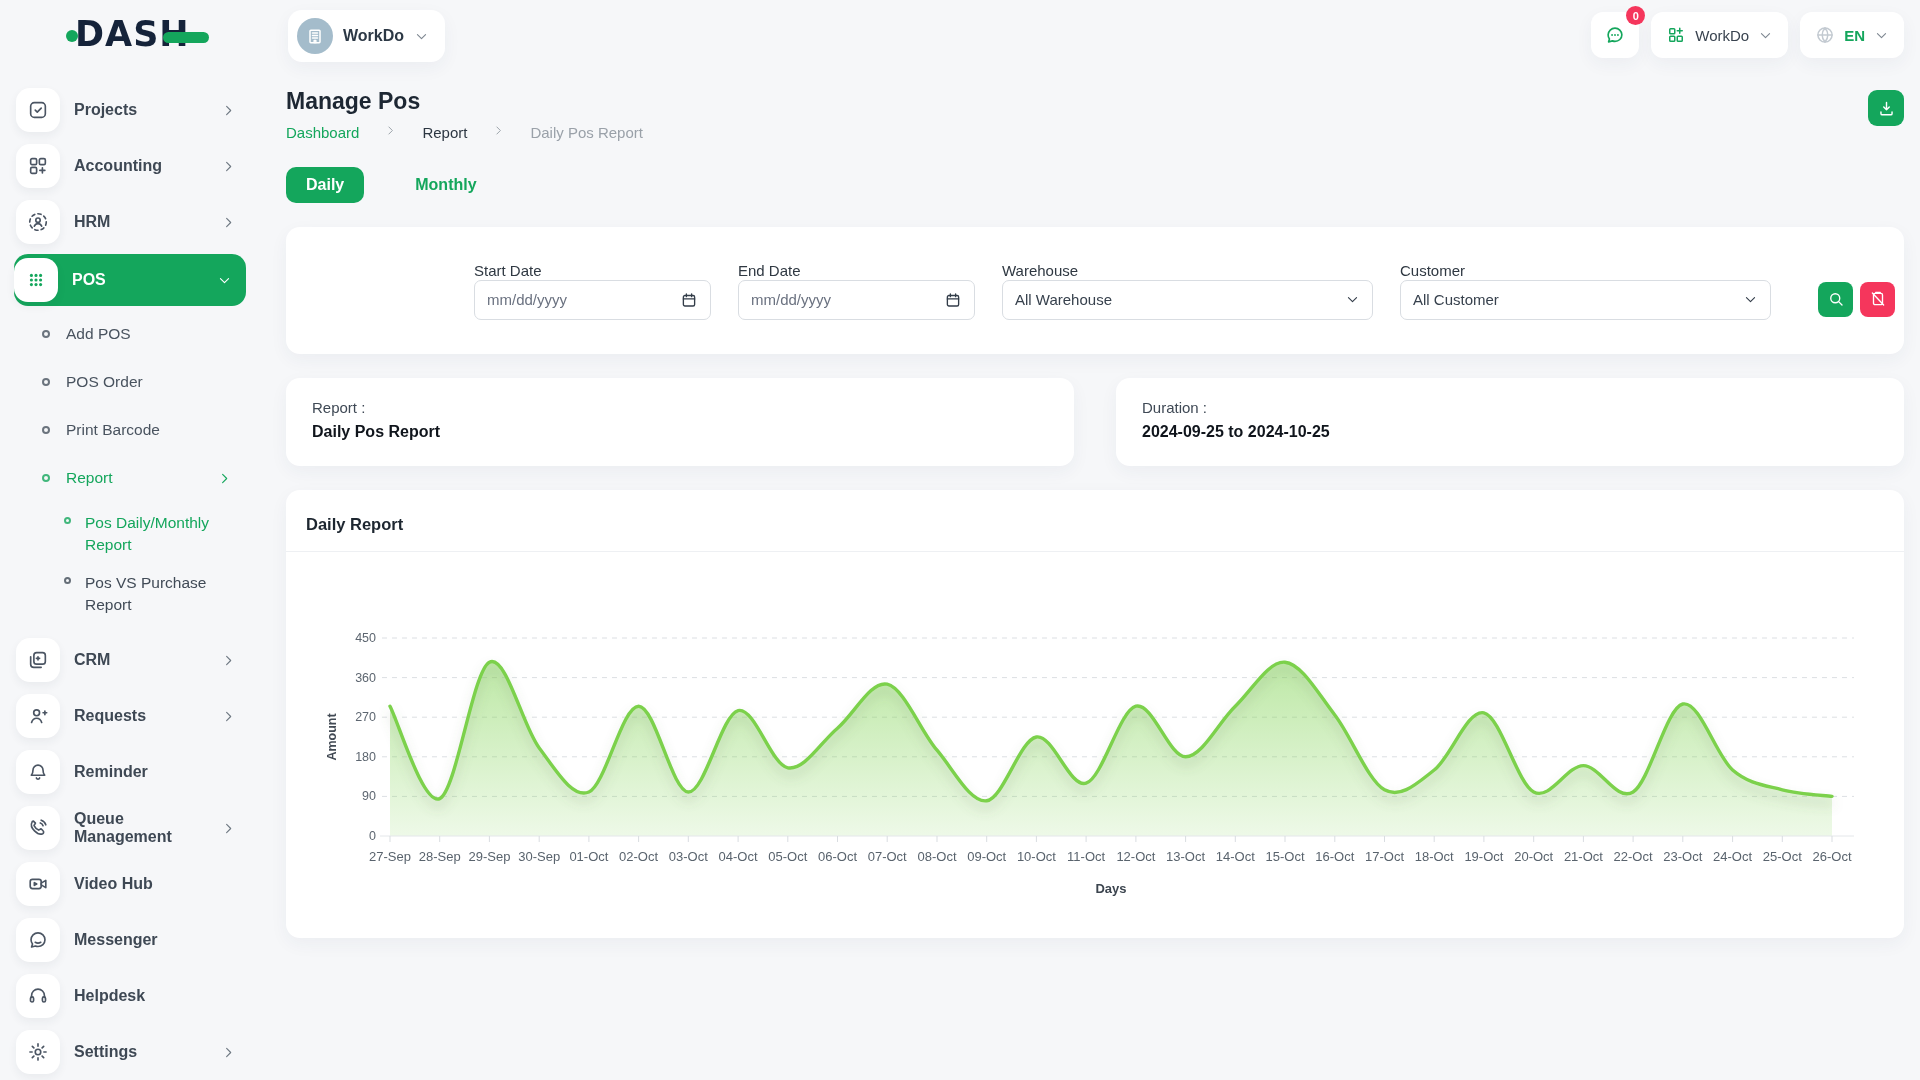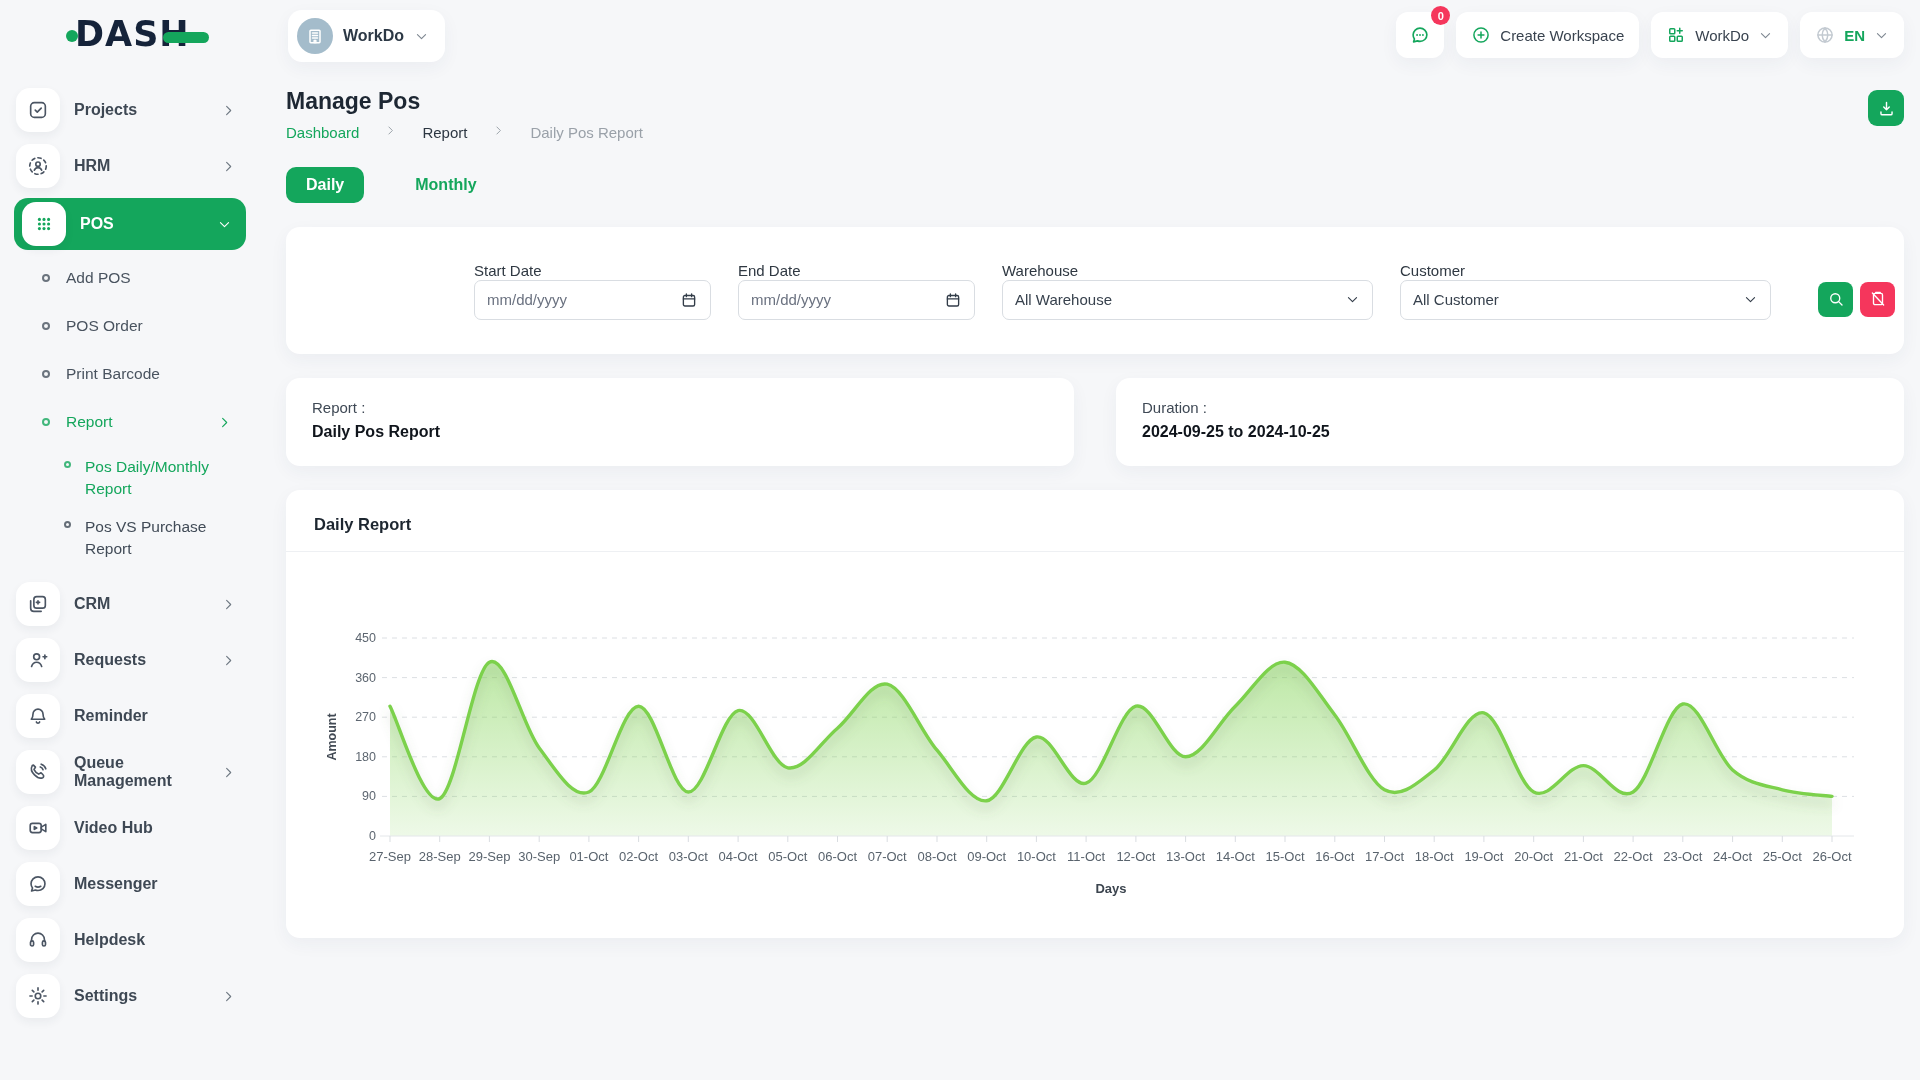--- a/index.html
+++ b/index.html
@@ -41,21 +41,21 @@
   .ico{display:inline-flex;align-items:center;justify-content:center}
   .ico svg{display:block}
   .c-green{color:var(--green)} .c-gray{color:#7e8791} .c-soft{color:#c3cad1} .c-ink{color:#333d49}
   
   .sidebar{position:absolute;top:72px;left:0;width:262px;bottom:0;padding-top:10px;overflow:hidden}
   .nav-item{height:56px;display:flex;align-items:center;padding-left:16px;cursor:pointer}
   .nav-icon{width:44px;height:44px;border-radius:14px;background:#fff;box-shadow:0 4px 10px rgba(30,45,70,.06);
     display:flex;align-items:center;justify-content:center;color:#4b5563;flex:0 0 auto}
   .nav-label{margin-left:14px;font-size:16px;font-weight:600;color:#3e4854}
   .nav-chev{margin-left:auto;margin-right:26px;color:#6e7882;display:flex}
-  .nav-item.active{background:var(--green);border-radius:14px;margin:4px 16px 4px 14px;height:52px;padding-left:8px}
+  .nav-item.active{background:var(--green);border-radius:14px;margin:4px 16px 4px 14px;height:52px;padding-left:0}
   .nav-item.active .nav-icon{color:var(--green)}
   .nav-item.active .nav-label{color:#fff}
   .nav-item.active .nav-chev{color:#fff;margin-right:14px}
   .sub-item{height:48px;display:flex;align-items:center;padding-left:42px;cursor:pointer;color:#49535f}
   .sub-item.active{color:var(--green)}
   .bullet{width:8px;height:8px;border:2px solid currentColor;border-radius:50%;opacity:.8;flex:0 0 auto}
   .sub-label{margin-left:16px;font-size:15.5px;font-weight:500;color:inherit}
   .sub-chev{margin-left:auto;margin-right:30px;display:flex;color:var(--green)}
   .subsub-item{display:flex;align-items:flex-start;padding-left:64px;margin:10px 0 16px;cursor:pointer;color:#414b57}
   .subsub-item.active{color:var(--green)}
@@ -90,21 +90,21 @@
   .sq-btn{width:35px;height:35px;border:none;border-radius:8px;display:flex;align-items:center;justify-content:center;
     color:#fff;cursor:pointer}
   .sq-btn.search{background:var(--green)} .sq-btn.reset{background:var(--danger)}
   
   .summary{display:grid;grid-template-columns:1fr 1fr;gap:42px;margin-top:24px}
   .sum-card{background:#fff;border-radius:14px;box-shadow:var(--card-shadow);padding:21px 26px;height:88px}
   .sum-label{font-size:15px;color:#3f4955}
   .sum-value{font-size:16px;font-weight:700;color:#10151c;margin-top:7px}
   
   .chart-card{background:#fff;border-radius:14px;box-shadow:var(--card-shadow);margin-top:24px;height:448px}
-  .chart-head{padding:25px 28px 17px;border-bottom:1px solid #eef0f3}
+  .chart-head{padding:25px 20px 17px;border-bottom:1px solid #eef0f3}
   .chart-title{font-size:16.5px;font-weight:700;color:#1d2630}
   .chart-body{padding:36px 26px 0}
 </style>
 </head>
 <body>
 
 <div class="header">
   <div class="logo">
     <span class="logo-dot"></span>
     <span class="logo-text">DASH</span>
@@ -132,29 +132,20 @@
           <svg width="22" height="22" viewBox="0 0 24 24" fill="none" stroke="currentColor" stroke-width="1.8" stroke-linecap="round" stroke-linejoin="round">
             <path d="M12 4.5a7.5 7.5 0 0 1 7.5 7.3c0 4.1-3.4 7.1-7.5 7.1-1 0-1.9-.2-2.8-.5L5 19.5l.9-3.2a7.3 7.3 0 0 1-1.4-4.5A7.5 7.5 0 0 1 12 4.5z"></path>
             <g fill="currentColor" stroke="none">
               <circle cx="8.8" cy="12" r="1"></circle>
               <circle cx="12" cy="12" r="1"></circle>
               <circle cx="15.2" cy="12" r="1"></circle>
             </g>
           </svg>
         </span>
       <span class="badge">0</span>
-    </button>
-    <button class="hdr-btn">
-      <span class="ico c-green">
-          <svg width="20" height="20" viewBox="0 0 24 24" fill="none" stroke="currentColor" stroke-width="1.8" stroke-linecap="round" stroke-linejoin="round">
-            <circle cx="12" cy="12" r="8.5"></circle>
-            <path d="M12 8.5v7M8.5 12h7"></path>
-          </svg>
-        </span>
-      <span>Create Workspace</span>
     </button>
     <button class="hdr-btn">
       <span class="ico c-green">
           <svg width="20" height="20" viewBox="0 0 24 24" fill="none" stroke="currentColor" stroke-width="1.8" stroke-linecap="round" stroke-linejoin="round">
             <rect x="4.5" y="4.5" width="6" height="6" rx="1"></rect>
             <rect x="4.5" y="13.5" width="6" height="6" rx="1"></rect>
             <rect x="13.5" y="13.5" width="6" height="6" rx="1"></rect>
             <path d="M16.5 4v6M13.5 7h6"></path>
           </svg>
         </span>
@@ -184,20 +175,36 @@
 
 <nav class="sidebar" id="sidebar">
     <div class="nav-item">
       <span class="nav-icon">
         <svg width="22" height="22" viewBox="0 0 24 24" fill="none" stroke="currentColor" stroke-width="1.8" stroke-linecap="round" stroke-linejoin="round">
           <rect x="4" y="4" width="16" height="16" rx="4"></rect>
           <path d="M9 12.2l2.2 2.2L15.5 10"></path>
         </svg>
       </span>
       <span class="nav-label">Projects</span>
+      <span class="nav-chev">
+        <svg width="15" height="15" viewBox="0 0 24 24" fill="none" stroke="currentColor" stroke-width="1.8" stroke-linecap="round" stroke-linejoin="round">
+          <path d="M9 5.5l6.5 6.5L9 18.5"></path>
+        </svg>
+      </span>
+    </div>
+    <div class="nav-item">
+      <span class="nav-icon">
+        <svg width="22" height="22" viewBox="0 0 24 24" fill="none" stroke="currentColor" stroke-width="1.8" stroke-linecap="round" stroke-linejoin="round">
+          <rect x="4" y="4" width="6.5" height="6.5" rx="1.5"></rect>
+          <rect x="13.5" y="4" width="6.5" height="6.5" rx="1.5"></rect>
+          <rect x="4" y="13.5" width="6.5" height="6.5" rx="1.5"></rect>
+          <path d="M16.8 14v5.5M14 16.8h5.5"></path>
+        </svg>
+      </span>
+      <span class="nav-label">Accounting</span>
       <span class="nav-chev">
         <svg width="15" height="15" viewBox="0 0 24 24" fill="none" stroke="currentColor" stroke-width="1.8" stroke-linecap="round" stroke-linejoin="round">
           <path d="M9 5.5l6.5 6.5L9 18.5"></path>
         </svg>
       </span>
     </div>
     <div class="nav-item">
       <span class="nav-icon">
         <svg width="22" height="22" viewBox="0 0 24 24" fill="none" stroke="currentColor" stroke-width="1.8" stroke-linecap="round" stroke-linejoin="round">
           <circle cx="12" cy="12" r="9" stroke-dasharray="3.5 3.5"></circle>

